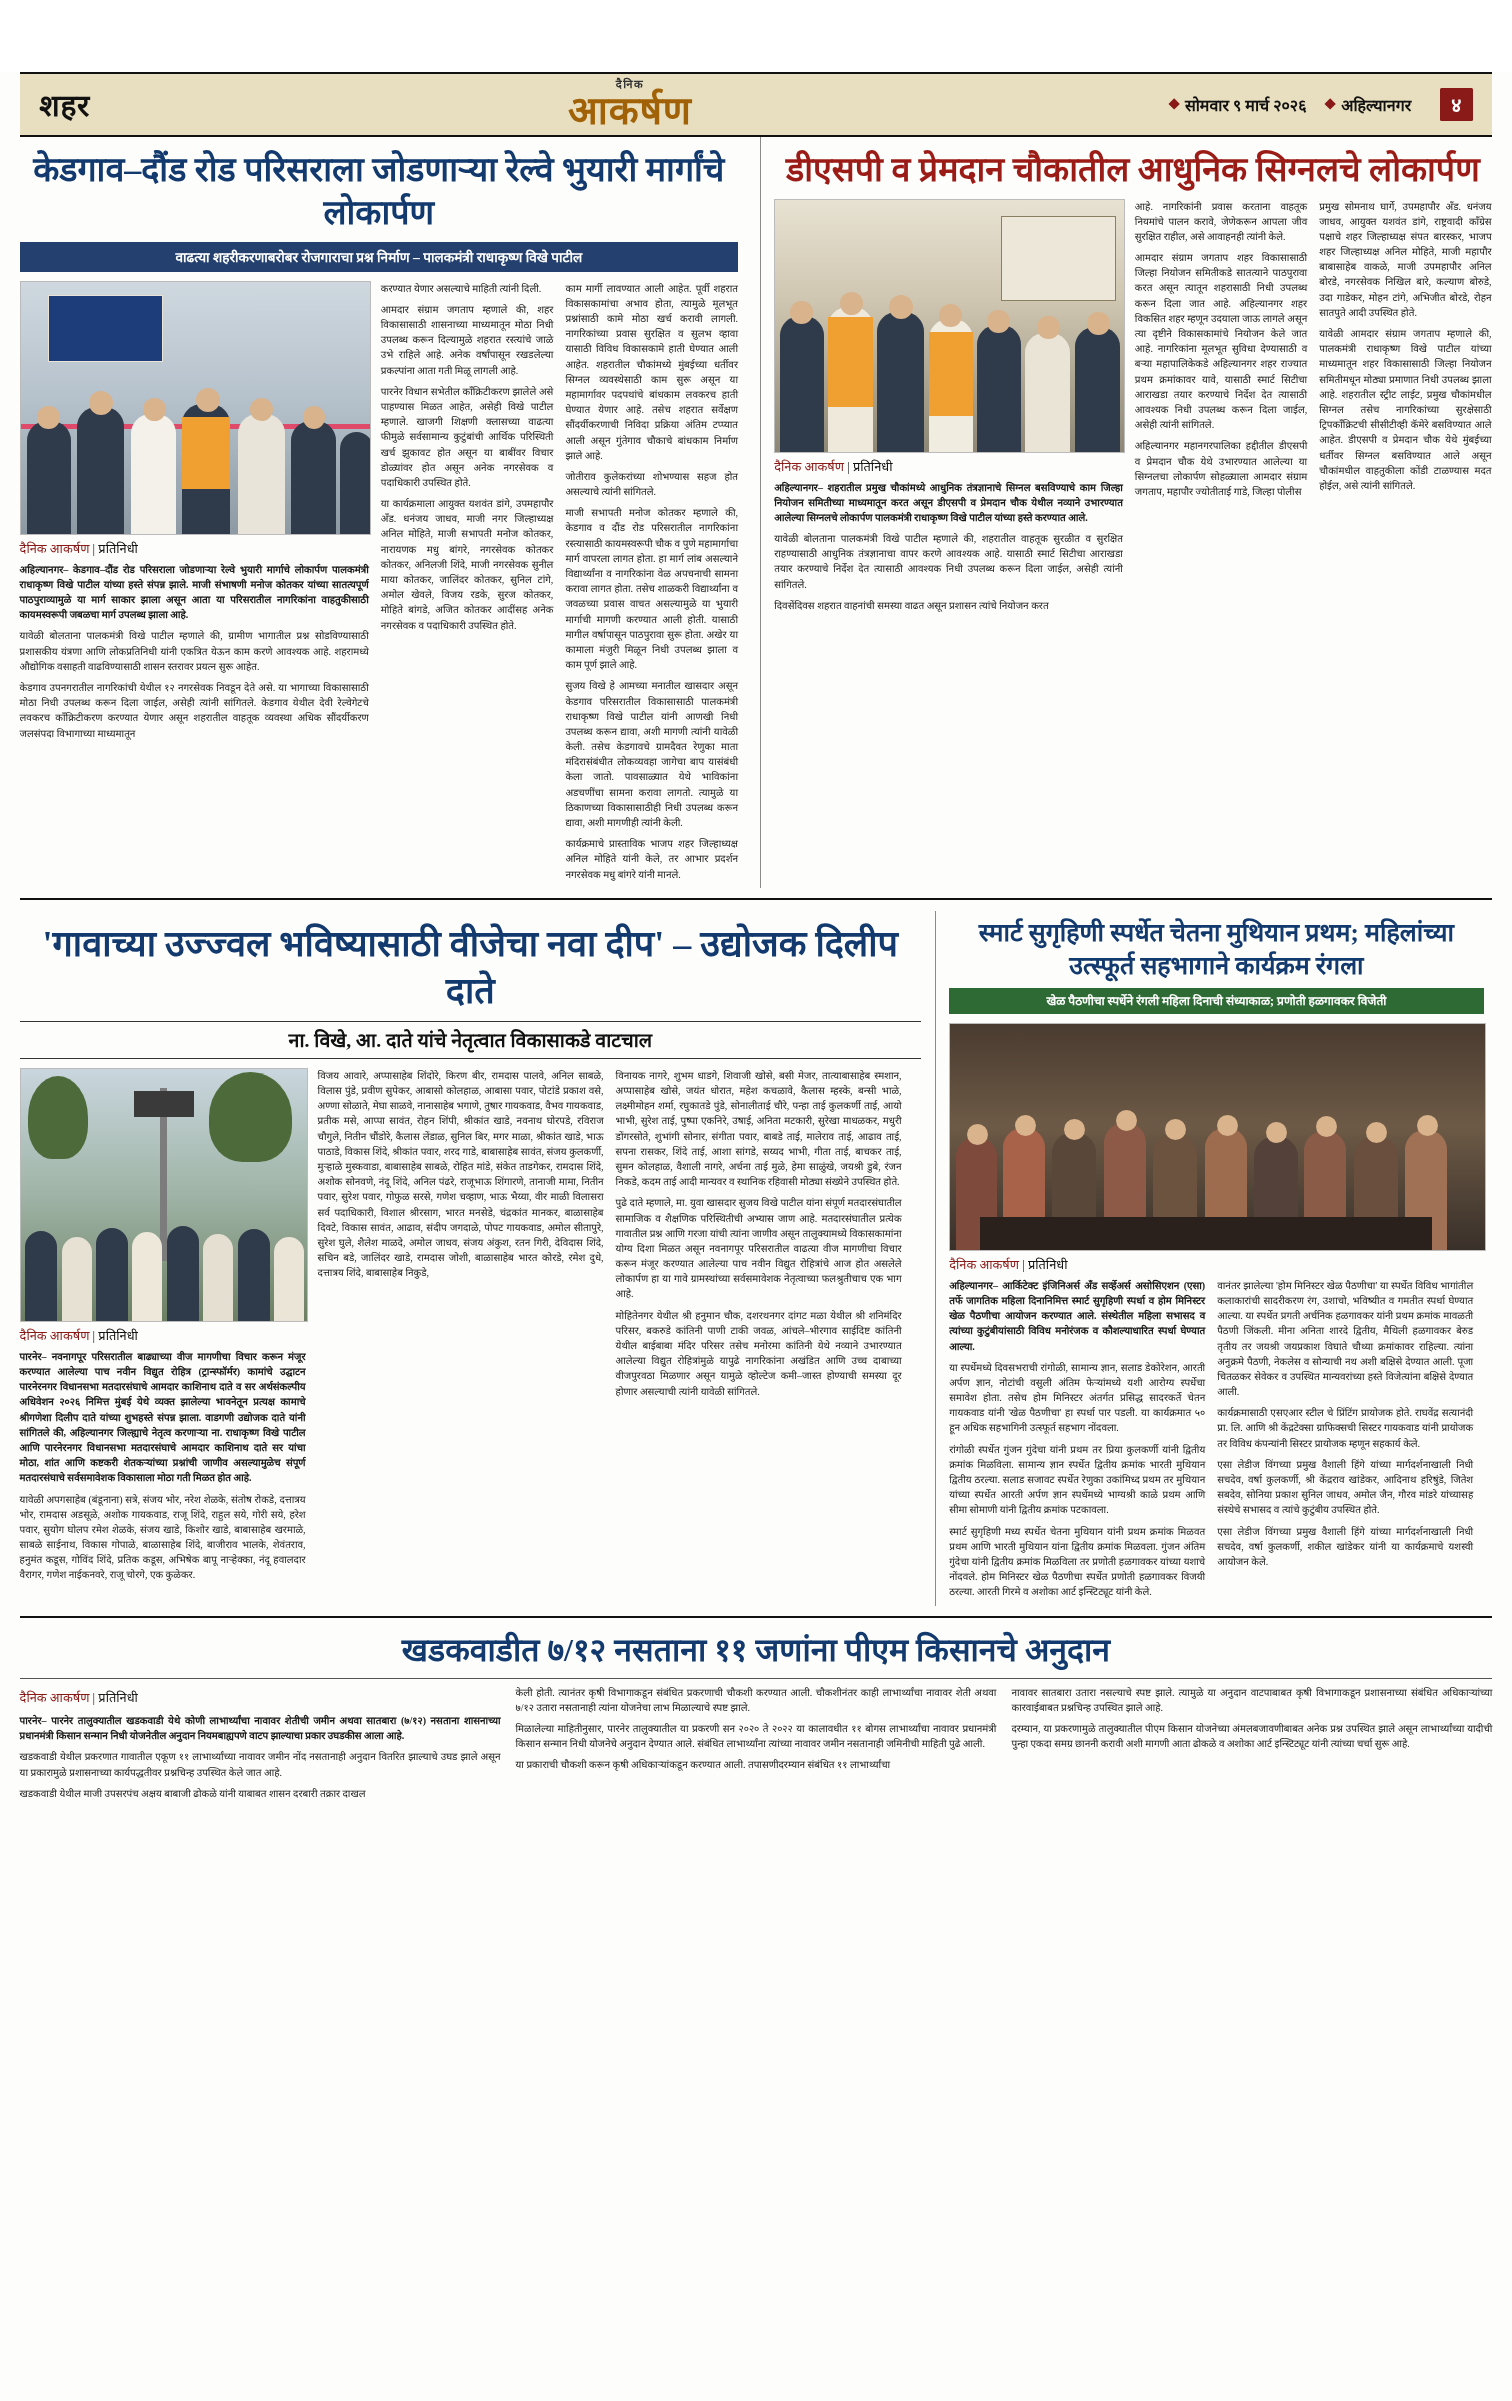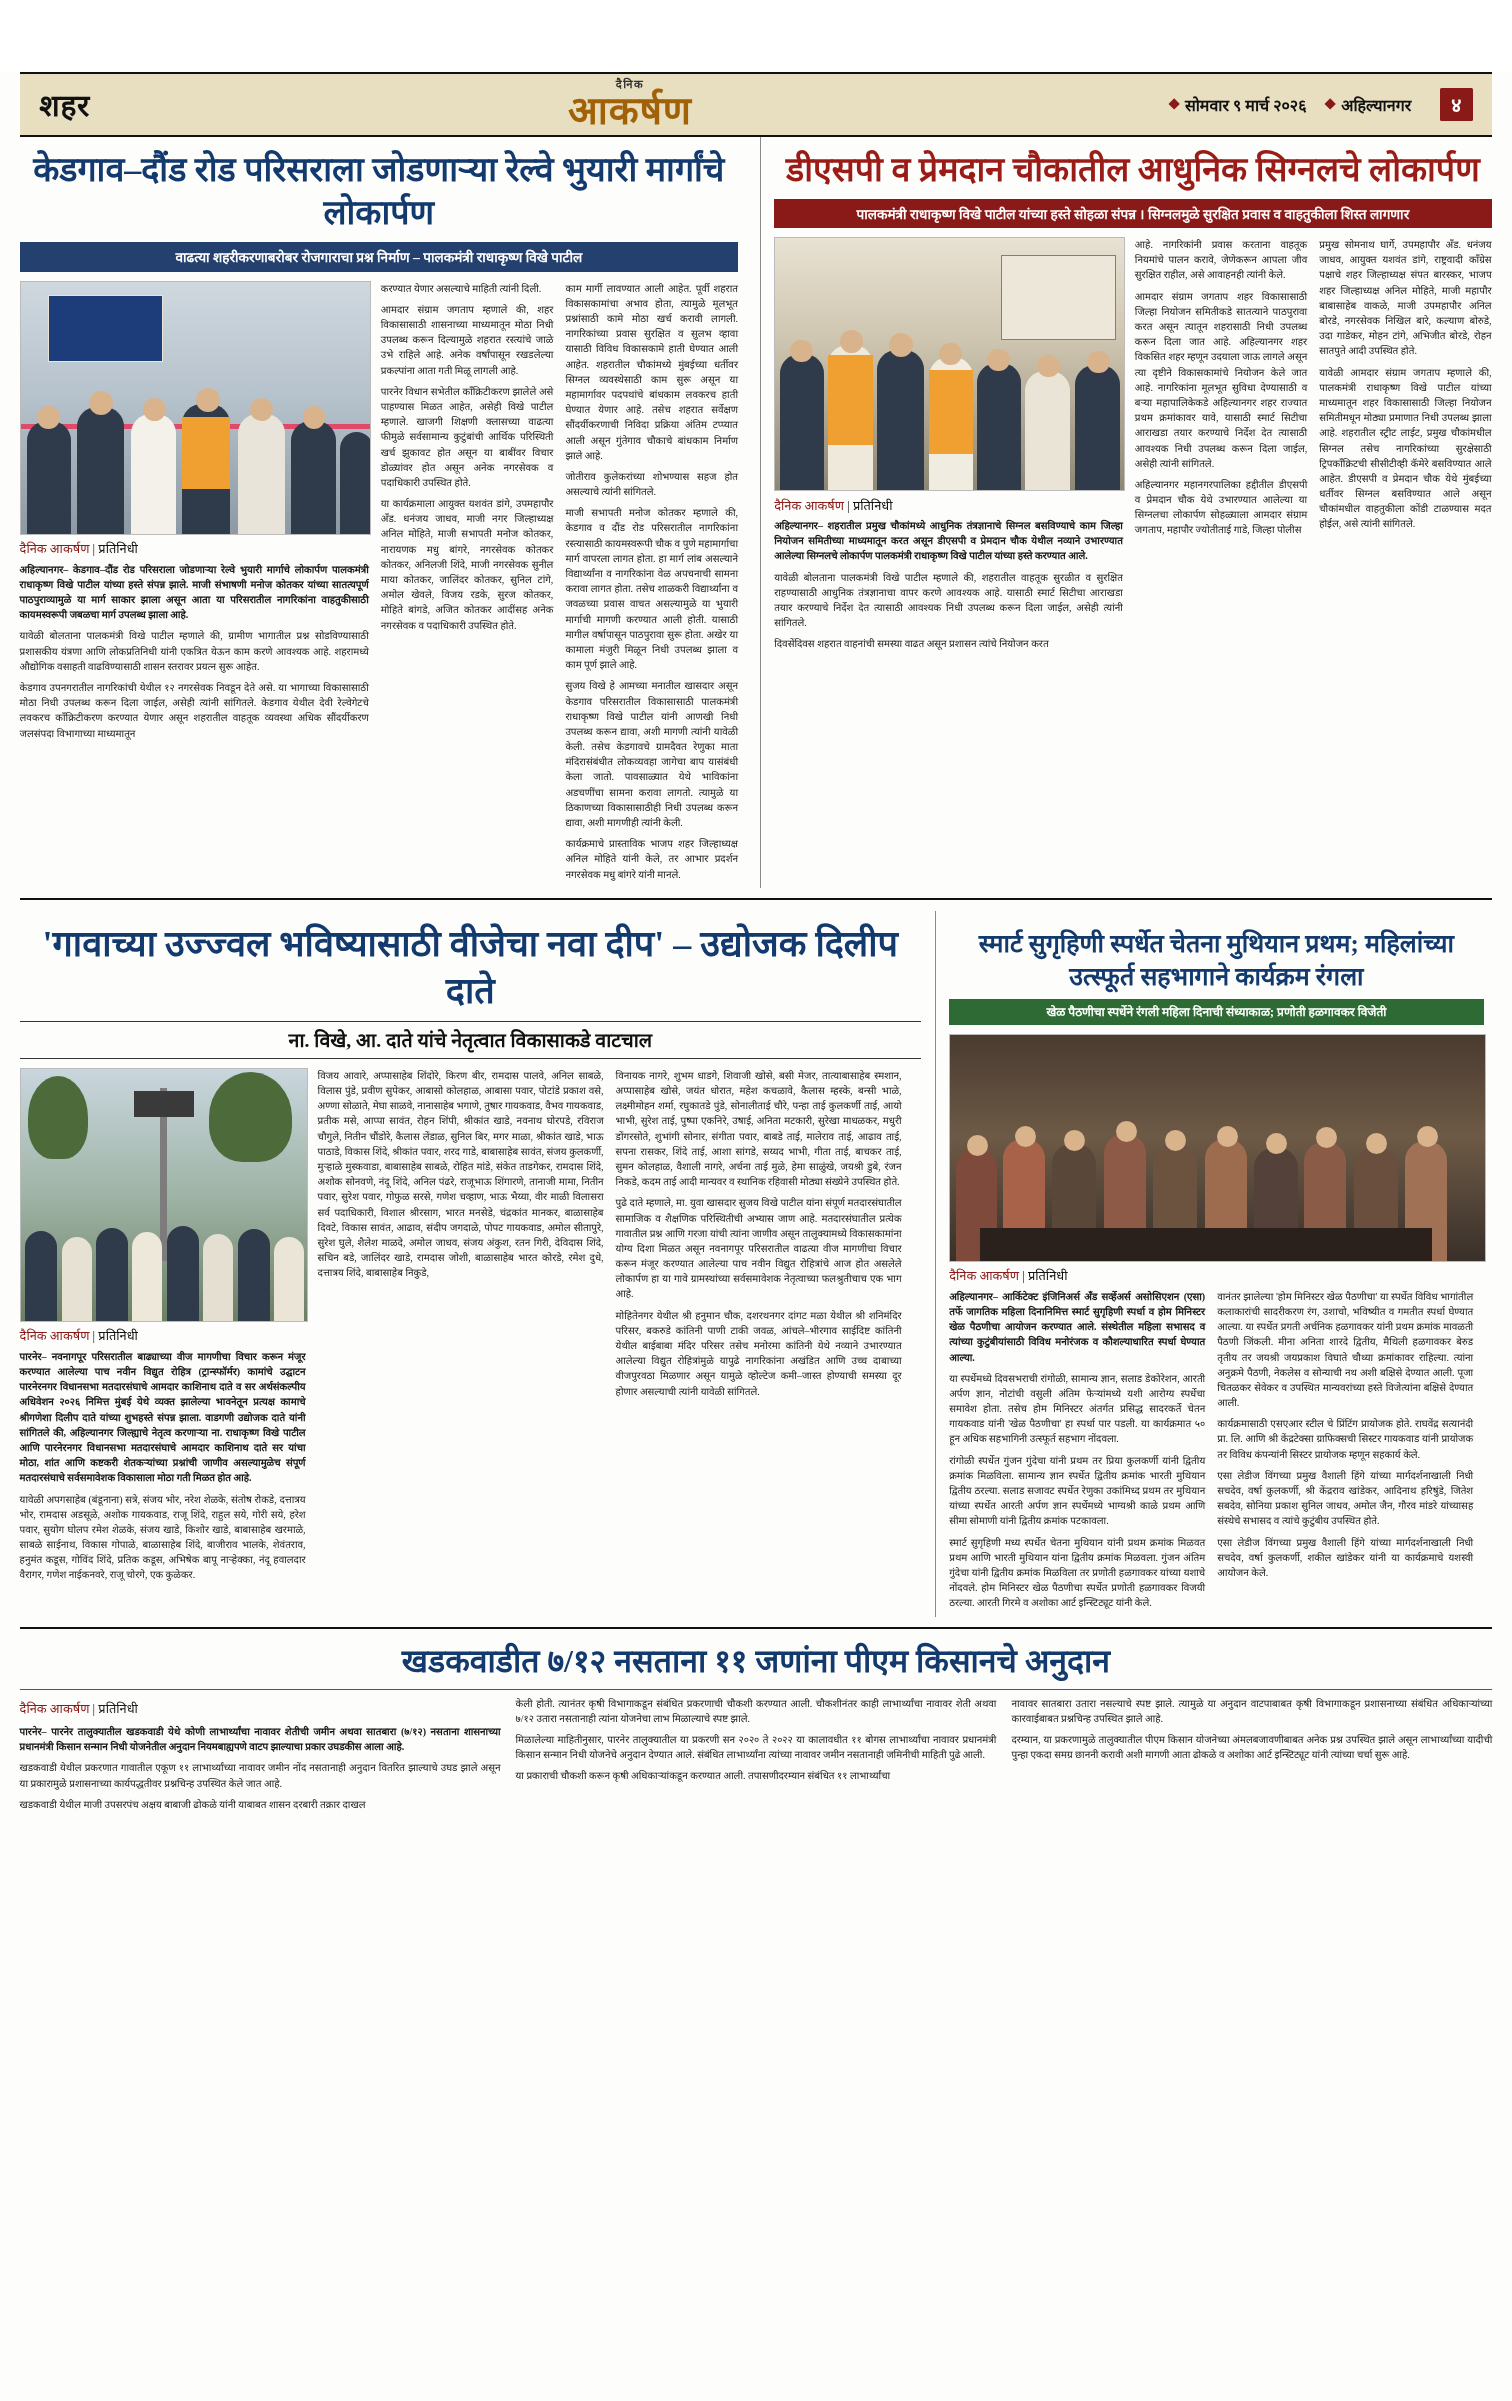--- a/index.html
+++ b/index.html
@@ -73,21 +73,21 @@
   .byline .dot{color:#8a1a18;}
   .cols-3{display:flex;gap:12px;}
   .cols-2{display:flex;gap:12px;}
   .tcol{font-size:10px;line-height:1.52;text-align:justify;color:#1a1a1a;}
   .tcol p{margin:0 0 6px 0;}
   .lead{font-weight:bold;}
   .mid-block{display:flex;margin-top:10.5px;}
   .mid-left{width:915px;box-sizing:border-box;padding-right:13.6px;}
   .mid-right{width:549px;box-sizing:border-box;padding-left:13.6px;border-left:0.8px solid #8a8a8a;}
   .headline-lg{font-size:36px;line-height:1.3;font-weight:bold;color:#123a6e;text-align:center;margin:10.5px 0 6px;}
-  .headline-md{font-size:25px;line-height:1.32;font-weight:bold;color:#123a6e;text-align:center;margin:16px 0 6px;}
+  .headline-md{font-size:25px;line-height:1.32;font-weight:bold;color:#123a6e;text-align:center;margin:5px 0 6px;}
   .sub-center{
     text-align:center;font-size:19.6px;font-weight:bold;color:#111;margin:6px 0 9px;
     border-top:0.8px solid #333;border-bottom:0.8px solid #333;padding:4.5px 0;
   }
   .subbar-green{background:#2e6b34;color:#fff;font-size:12px;font-weight:bold;text-align:center;padding:4.5px 6px;margin:4.5px 0 9px;}
   .bottom-head{
     font-size:32px;font-weight:bold;color:#123a6e;text-align:center;margin:9px 0 7.5px;
   }
   .sep{height:0;border-top:2.3px solid #111;margin:10.5px 0 0 0;}
 </style>
@@ -163,21 +163,20 @@
           <p>जोतीराव कुलेकरांच्या शोभण्यास सहज होत असल्याचे त्यांनी सांगितले.</p>
           <p>माजी सभापती मनोज कोतकर म्हणाले की, केडगाव व दौंड रोड परिसरातील नागरिकांना रस्त्यासाठी कायमस्वरूपी चौक व पुणे महामार्गाचा मार्ग वापरला लागत होता. हा मार्ग लांब असल्याने विद्यार्थ्यांना व नागरिकांना वेळ अपचनाची सामना करावा लागत होता. तसेच शाळकरी विद्यार्थ्यांना व जवळच्या प्रवास वाचत असल्यामुळे या भुयारी मार्गाची मागणी करण्यात आली होती. यासाठी मागील वर्षापासून पाठपुरावा सुरू होता. अखेर या कामाला मंजुरी मिळून निधी उपलब्ध झाला व काम पूर्ण झाले आहे.</p>
           <p>सुजय विखे हे आमच्या मनातील खासदार असून केडगाव परिसरातील विकासासाठी पालकमंत्री राधाकृष्ण विखे पाटील यांनी आणखी निधी उपलब्ध करून द्यावा, अशी मागणी त्यांनी यावेळी केली. तसेच केडगावचे ग्रामदैवत रेणुका माता मंदिरासंबंधीत लोकव्यवहा जागेचा बाप यासंबंधी केला जातो. पावसाळ्यात येथे भाविकांना अडचणींचा सामना करावा लागतो. त्यामुळे या ठिकाणच्या विकासासाठीही निधी उपलब्ध करून द्यावा, अशी मागणीही त्यांनी केली.</p>
           <p>कार्यक्रमाचे प्रास्ताविक भाजप शहर जिल्हाध्यक्ष अनिल मोहिते यांनी केले, तर आभार प्रदर्शन नगरसेवक मधु बांगरे यांनी मानले.</p>
         </div>
       </div>
     </div>
 
     <div class="col-right">
       <div class="headline maroon">डीएसपी व प्रेमदान चौकातील आधुनिक सिग्नलचे लोकार्पण</div>
-      <div class="subbar maroon">पालकमंत्री राधाकृष्ण विखे पाटील यांच्या हस्ते सोहळा संपन्न । सिग्नलमुळे सुरक्षित प्रवास व वाहतुकीला शिस्त लागणार</div>
 
       <div class="cols-3">
         <div style="width:354px;">
           <div class="photo p2">
             <div class="ph-banner" style="left:226px;top:16.6px;width:113px;height:83px;background:#ece7d8;border-color:#8a7f63;"></div>
             <div class="ph-fig" style="left:4.5px;width:44px;height:136px;"></div>
             <div class="ph-head" style="left:15px;bottom:128px;width:22.6px;height:22.6px;"></div>
             <div class="ph-fig" style="left:53px;width:45px;height:145px;background:#efe9dc;"></div>
             <div class="ph-head" style="left:65px;bottom:137px;width:23px;height:23px;"></div>
             <div class="ph-band" style="left:53px;bottom:45px;width:45px;height:90px;"></div>

